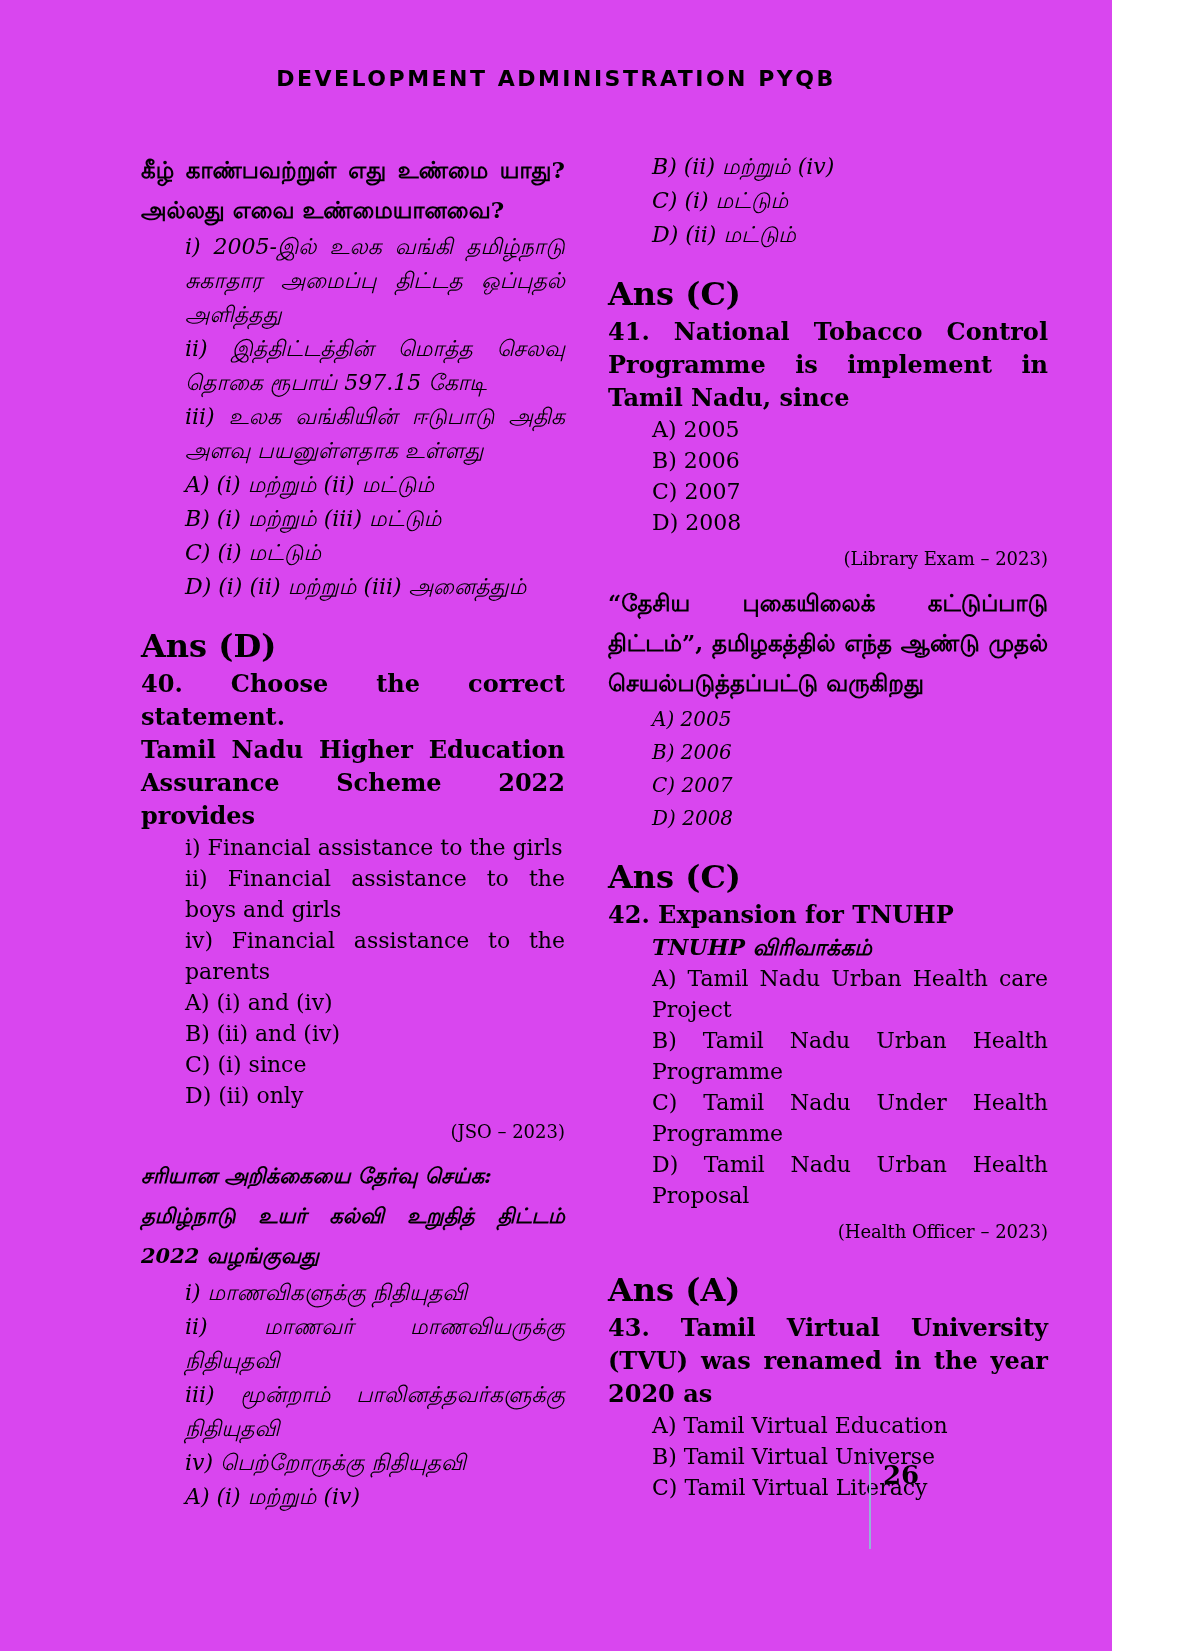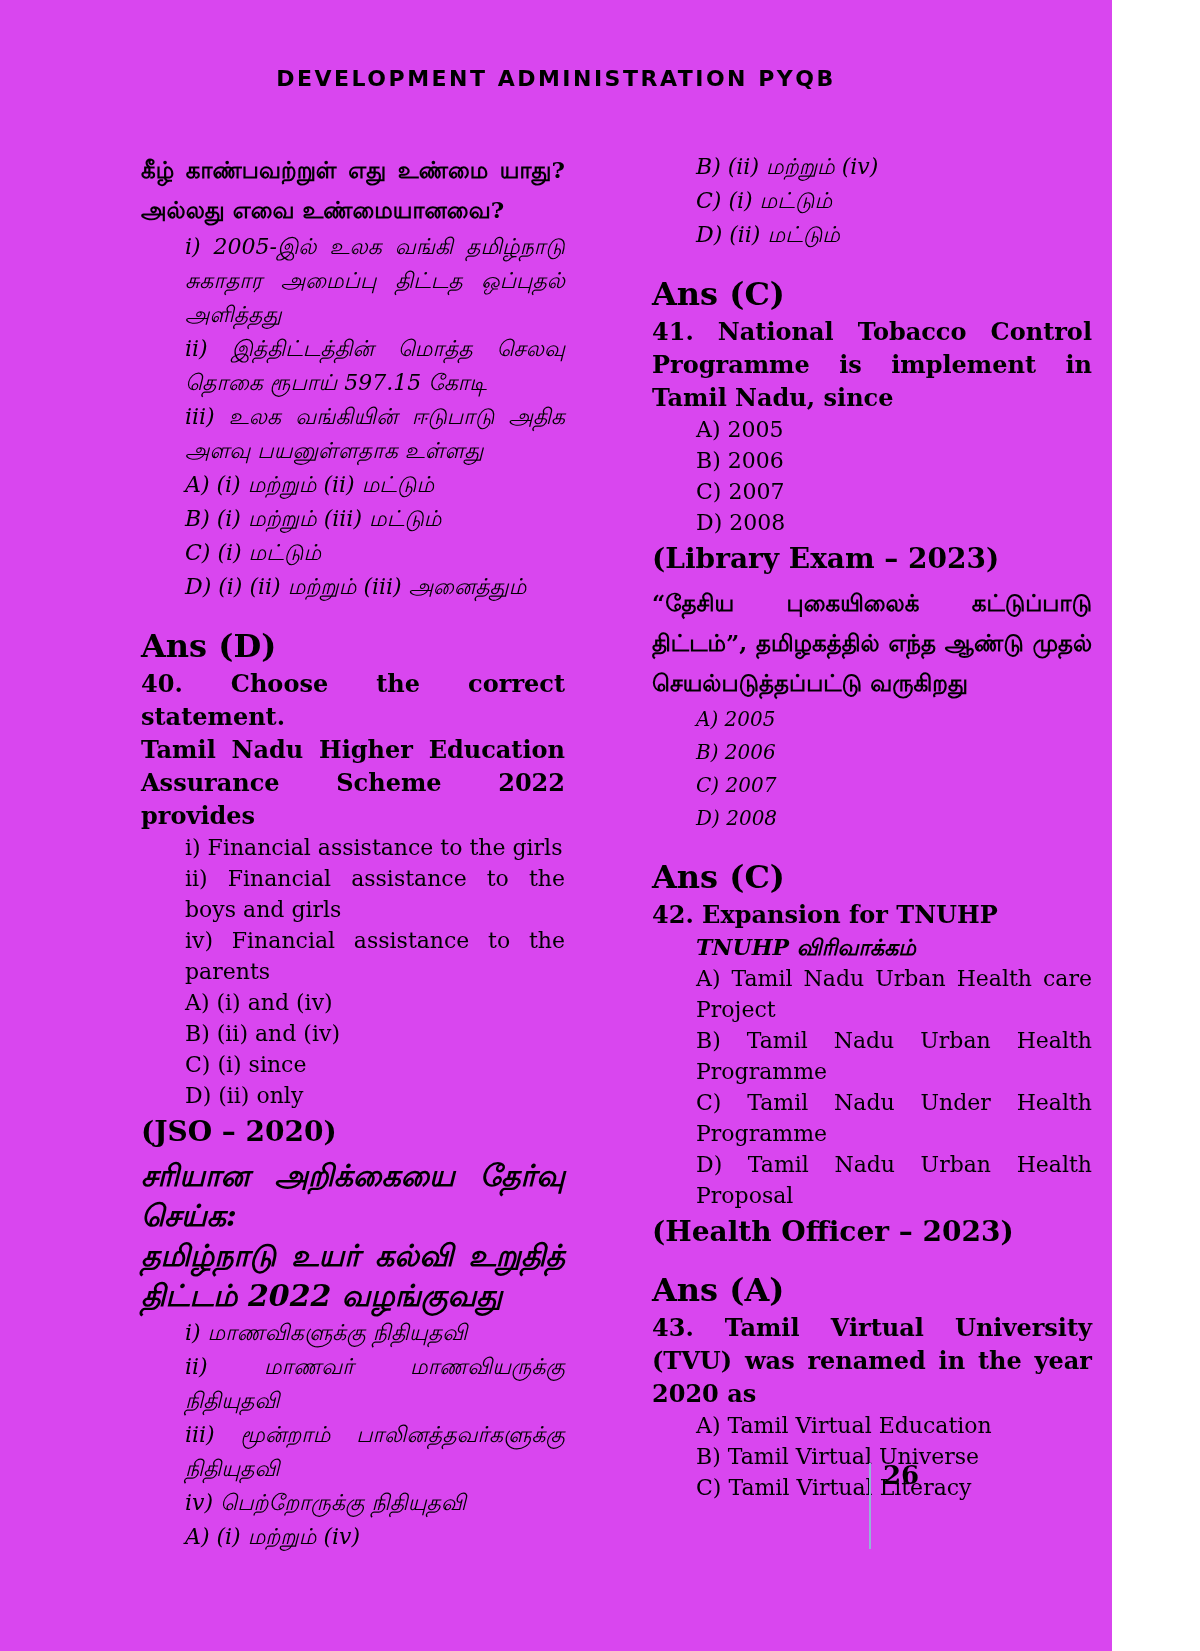--- a/index.html
+++ b/index.html
@@ -18,35 +18,35 @@
     left: 0;
     right: 0;
     text-align: center;
     font-family: "DejaVu Sans", sans-serif;
     font-weight: bold;
     font-size: 22px;
     letter-spacing: 2.5px;
   }
   .col { position: absolute; top: 150px; }
   .col-left  { left: 141px; width: 424px; }
-  .col-right { left: 652px; width: 440px; }
+  .col-right { left: 608px; width: 440px; }
   .col p { margin: 0; }
 
   
   .q-ta-b {
     font-weight: bold;
     font-size: 23px;
     line-height: 40px;
     text-align: justify;
   }
   
   .q-ta-bi {
     font-weight: bold;
     font-style: italic;
-    font-size: 30px;
+    font-size: 21px;
     line-height: 40px;
     text-align: justify;
   }
   
   .opt-ta {
     font-style: italic;
     font-size: 22px;
     line-height: 34px;
     padding-left: 44px;
     text-align: justify;
@@ -83,24 +83,24 @@
   }
   
   .opt-en {
     font-size: 22px;
     line-height: 31px;
     padding-left: 44px;
     text-align: justify;
   }
   
   .tag {
-    font-weight: bold;
-    font-size: 28px;
+    font-weight: normal;
+    font-size: 18px;
     line-height: 33px;
-    text-align: left;
+    text-align: right;
     margin-top: 4px !important;
     margin-bottom: 8px !important;
   }
   .tag + .q-ta-b, .tag + .q-ta-bi { margin-top: 8px; }
 
   .footer-divider {
     position: absolute;
     left: 869px;
     top: 1463px;
     width: 2px;
@@ -133,21 +133,21 @@
       <p class="ans">Ans (D)</p>
       <p class="q-en">40. Choose the correct statement.</p>
       <p class="q-en">Tamil Nadu Higher Education Assurance Scheme 2022 provides</p>
       <p class="opt-en">i) Financial assistance to the girls</p>
       <p class="opt-en">ii) Financial assistance to the boys and girls</p>
       <p class="opt-en">iv) Financial assistance to the parents</p>
       <p class="opt-en">A) (i) and (iv)</p>
       <p class="opt-en">B) (ii) and (iv)</p>
       <p class="opt-en">C) (i) since</p>
       <p class="opt-en">D) (ii) only</p>
-      <p class="tag">(JSO – 2020)</p>
+      <p class="tag">(JSO – 2023)</p>
       <p class="q-ta-bi">சரியான அறிக்கையை தேர்வு செய்க:</p>
       <p class="q-ta-bi">தமிழ்நாடு உயர் கல்வி உறுதித் திட்டம் 2022 வழங்குவது</p>
       <p class="opt-ta">i) மாணவிகளுக்கு நிதியுதவி</p>
       <p class="opt-ta">ii) மாணவர் மாணவியருக்கு நிதியுதவி</p>
       <p class="opt-ta">iii) மூன்றாம் பாலினத்தவர்களுக்கு நிதியுதவி</p>
       <p class="opt-ta">iv) பெற்றோருக்கு நிதியுதவி</p>
       <p class="opt-ta">A) (i) மற்றும் (iv)</p>
     </div>
 
   <div class="col col-right">

